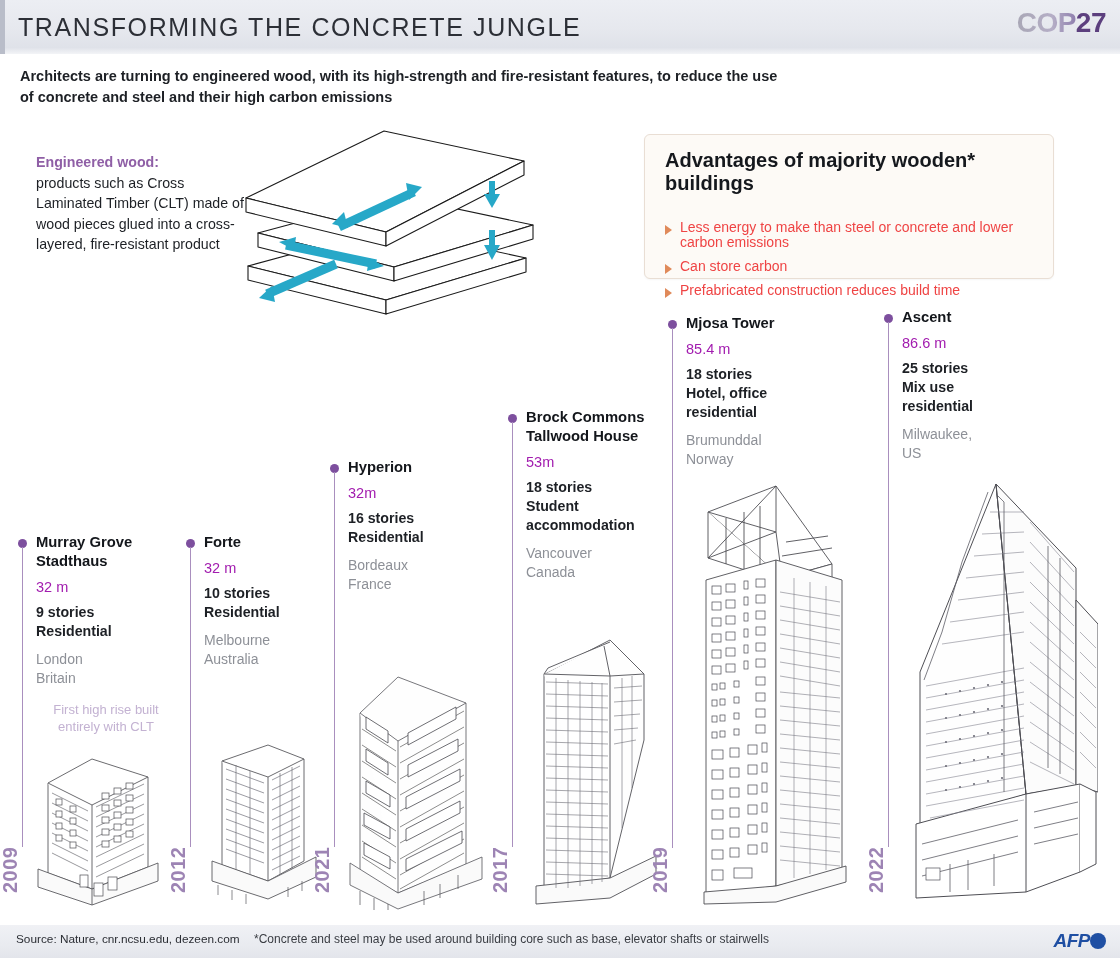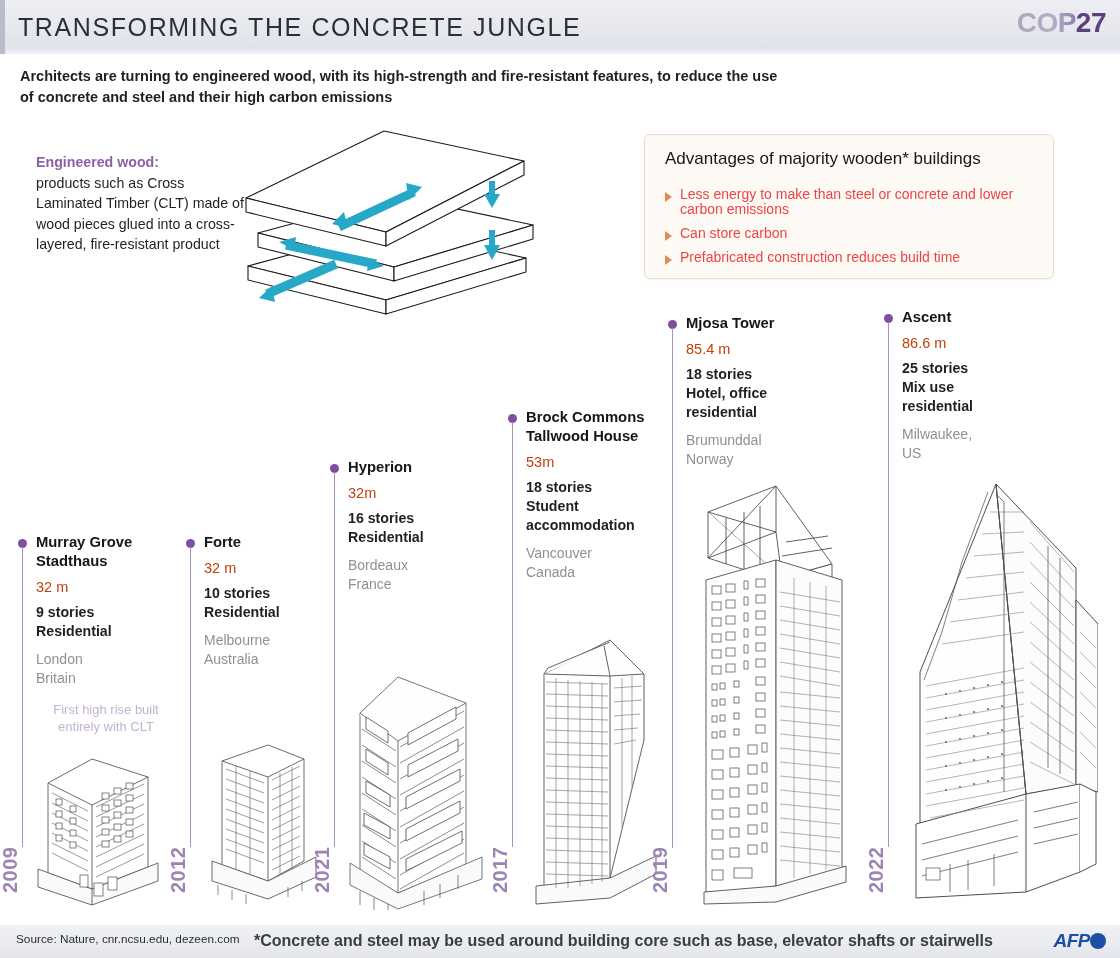--- a/index.html
+++ b/index.html
@@ -62,21 +62,21 @@
 
   
   #adv-box {
     position: absolute; left: 644px; top: 134px; width: 410px; height: 145px;
     background: #fdfaf6;
     border: 1px solid #e9ded4;
     border-radius: 6px;
     box-shadow: 0 1px 2px rgba(0,0,0,0.04);
     padding: 14px 16px 0 20px;
   }
-  #adv-title { font-size: 17px; font-weight: 400; color: #15181d; margin-bottom: 18px; }
+  #adv-title { font-size: 20px; font-weight: 700; color: #15181d; margin-bottom: 25px; }
   .adv-item { display: flex; align-items: flex-start; margin-bottom: 9px; }
   .adv-tri {
     width: 0; height: 0; flex: none;
     border-left: 7px solid #e08a5a;
     border-top: 5px solid transparent;
     border-bottom: 5px solid transparent;
     margin: 5px 8px 0 0;
   }
   .adv-text { font-size: 14px; line-height: 15px; color: #ef4444; }
 
@@ -85,21 +85,21 @@
   .dot {
     position: absolute; width: 9px; height: 9px; border-radius: 50%;
     background: #7d4f9e; left: 0; top: 0;
   }
   .vline {
     position: absolute; left: 4px; top: 8px; width: 1.4px;
     background: #a98fbe;
   }
   .col-text { position: absolute; left: 18px; top: -6px; }
   .b-name { font-size: 14.8px; font-weight: 700; color: #13161b; line-height: 19px; white-space: nowrap; }
-  .b-height { font-size: 14.5px; color: #c2410c; margin-top: 7px; line-height: 18px; }
+  .b-height { font-size: 14.5px; color: #a21caf; margin-top: 7px; line-height: 18px; }
   .b-spec { font-size: 14.2px; font-weight: 700; color: #1d2025; margin-top: 7px; line-height: 19px; }
   .b-loc { font-size: 14px; color: #8d9097; margin-top: 9px; line-height: 19px; }
   .b-note { font-size: 13px; color: #c3b2d2; margin-top: 13px; line-height: 17px; text-align: center; }
 
   .year {
     position: absolute;
     font-size: 20px; font-weight: 700; color: #9d84b4;
     transform: rotate(-90deg); transform-origin: left bottom;
     white-space: nowrap;
     letter-spacing: 0.5px;
@@ -115,21 +115,21 @@
   #footer {
     position: absolute; left: 0; top: 925px; width: 1120px; height: 33px;
     background: linear-gradient(180deg,#f0f1f5 0%, #e9ebf0 60%, #e3e5eb 100%);
   }
   #source {
     position: absolute; left: 16px; top: 7px;
     font-size: 11.8px; color: #2b2e34;
   }
   #footnote {
     position: absolute; left: 254px; top: 7px;
-    font-size: 16px; color: #3a3d43; font-weight: bold;
+    font-size: 12px; color: #3a3d43;
   }
   #afp {
     position: absolute; right: 14px; top: 5px;
     display: flex; align-items: center; gap: 0;
   }
   #afp .afp-text { font-size: 19px; font-weight: 700; font-style: italic; color: #1f4fa3; letter-spacing: -0.5px; }
   #afp .afp-dot { width: 16px; height: 16px; border-radius: 50%; background: #1f4fa3; }
 </style>
 </head>
 <body>

